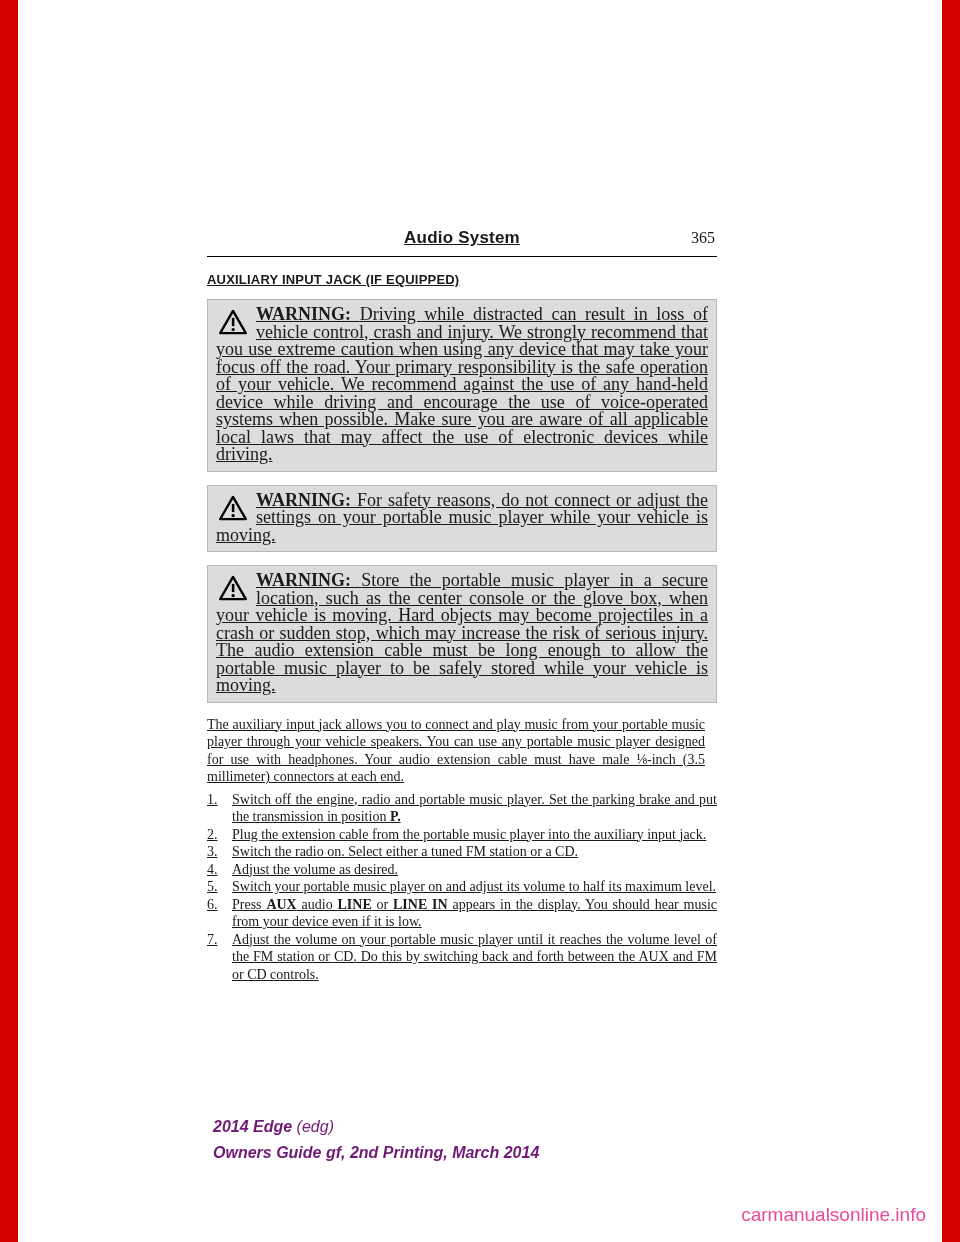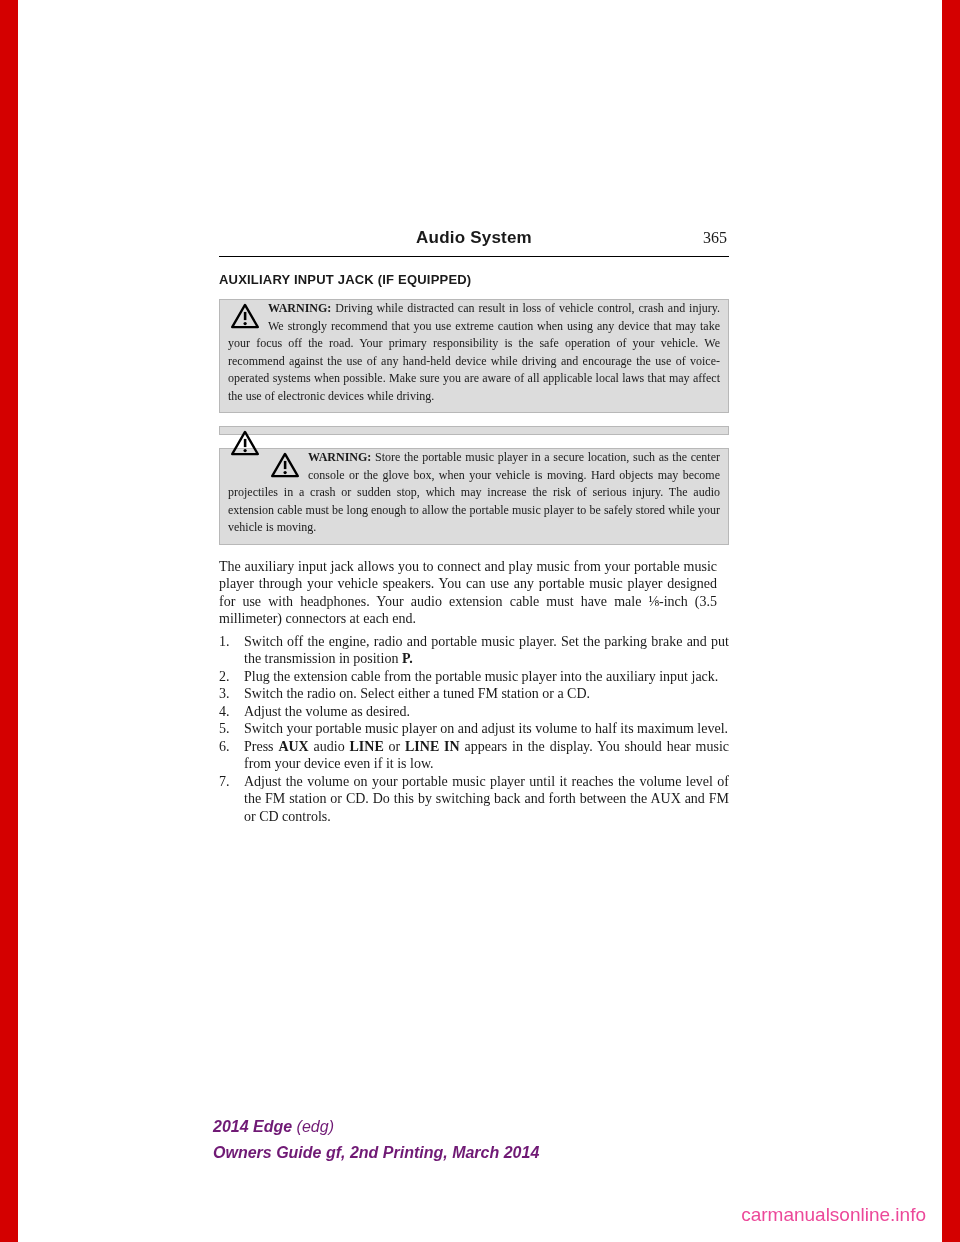--- a/index.html
+++ b/index.html
@@ -17,23 +17,24 @@
     top: 0;
     width: 18px;
     height: 1242px;
     background: #d40000;
   }
   .strip.left { left: 0; }
   .strip.right { right: 0; }
 
   .content {
     position: absolute;
-    left: 219px;
+    left: 207px;
     top: 228px;
     width: 510px;
+    text-decoration: underline;
   }
 
   .page-header {
     position: relative;
     border-bottom: 1px solid #000;
     padding-bottom: 8px;
   }
   .page-header .title {
     text-align: center;
     font-family: "Liberation Sans", sans-serif;
@@ -54,23 +55,23 @@
     margin: 15px 0 12px 0;
     font-family: "Liberation Sans", sans-serif;
     font-weight: bold;
     font-size: 13px;
     letter-spacing: 0.2px;
   }
 
   .warning-box {
     background: #dcdcdc;
     border: 1px solid #b8b8b8;
-    padding: 0 8px 7px 8px;
+    padding: 6px 8px 7px 8px;
     margin-bottom: 13px;
-    font-size: 12px;
+    font-size: 18px;
     line-height: 17.5px;
     text-align: justify;
   }
   .warn-icon {
     float: left;
     width: 28px;
     height: 28px;
     margin: 3px 9px 2px 3px;
   }
   .warn-icon svg { display: block; }
@@ -137,20 +138,21 @@
     </div>
 
     <div class="warning-box">
       <span class="warn-icon">
         <svg viewBox="0 0 24 22" width="28" height="26">
           <path d="M12 1.5 L23 20.5 L1 20.5 Z" fill="none" stroke="#000" stroke-width="2" stroke-linejoin="round"></path>
           <rect x="11" y="7.5" width="2.2" height="7" fill="#000"></rect>
           <circle cx="12.1" cy="17.5" r="1.4" fill="#000"></circle>
         </svg>
       </span>
+      <p><b>WARNING:</b> <span>For safety reasons, do not connect or adjust the settings on your portable music player while your vehicle is moving.</span></p>
     </div>
 
     <div class="warning-box">
       <span class="warn-icon">
         <svg viewBox="0 0 24 22" width="28" height="26">
           <path d="M12 1.5 L23 20.5 L1 20.5 Z" fill="none" stroke="#000" stroke-width="2" stroke-linejoin="round"></path>
           <rect x="11" y="7.5" width="2.2" height="7" fill="#000"></rect>
           <circle cx="12.1" cy="17.5" r="1.4" fill="#000"></circle>
         </svg>
       </span>

